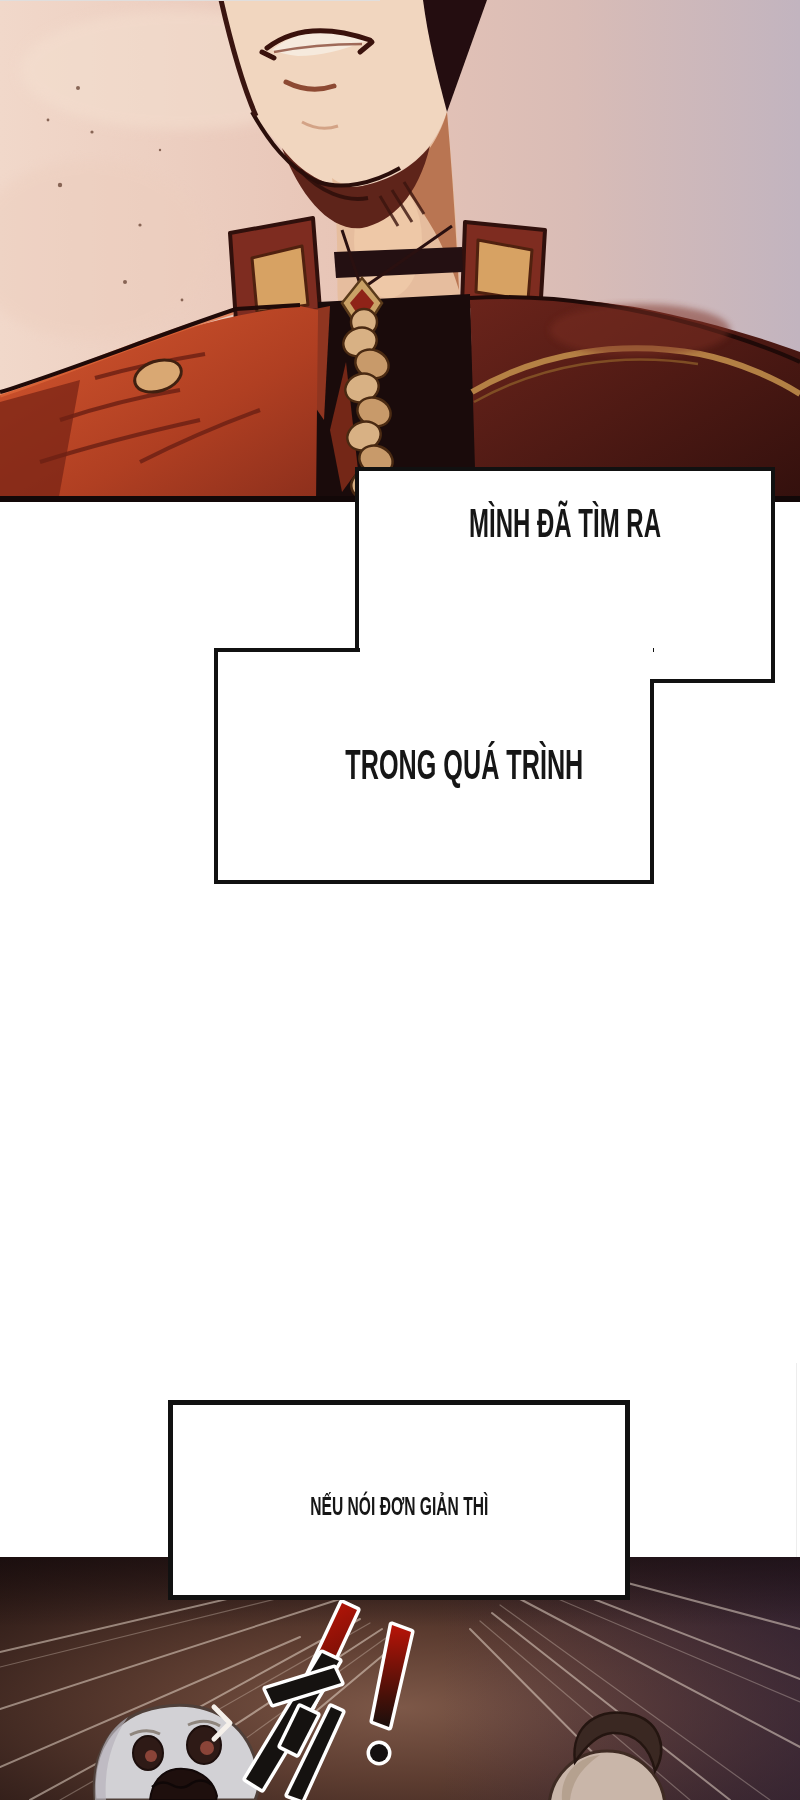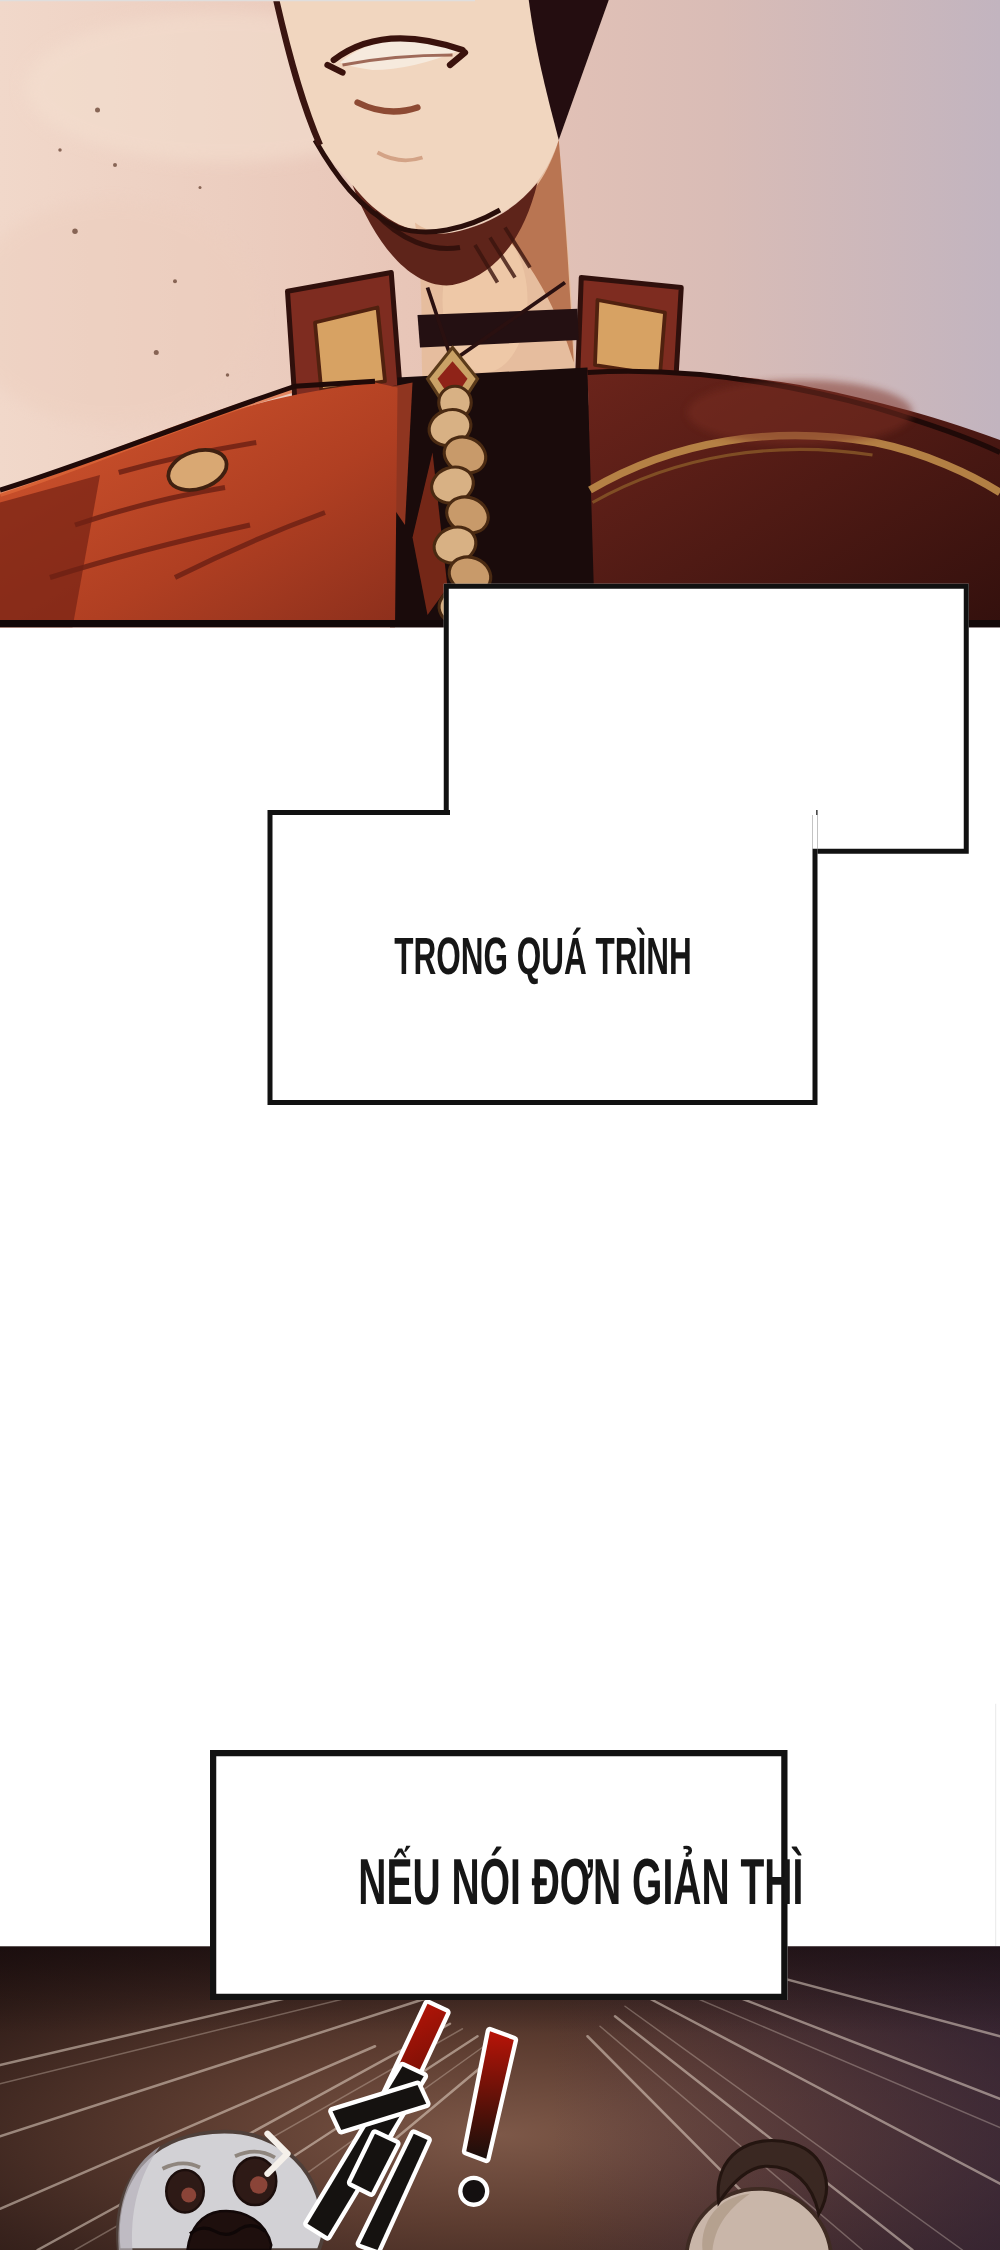--- a/index.html
+++ b/index.html
@@ -9,21 +9,21 @@
   
   .sbox{position:absolute;background:#ffffff;border:4px solid #111111;box-sizing:border-box;}
   .sbox3{border-width:5px;}
   .patch{position:absolute;background:#ffffff;}
   
   .btxt{position:absolute;text-align:center;color:#161616;font-weight:800;
         font-family:"Liberation Sans",sans-serif;}
   .btxt .cond{display:inline-block;transform:scaleX(0.60);transform-origin:50% 50%;white-space:nowrap;}
   .t1{font-size:40px;line-height:38px;}
   .t2{font-size:42px;line-height:42px;}
-  .t3{font-size:52px;line-height:40px;}
+  .t3{font-size:26px;line-height:40px;}
   .hairline-h{position:absolute;height:1px;background:#e0dedd;}
   .hairline-v{position:absolute;width:1px;background:#ededed;}
 </style>
 </head>
 <body>
 
 <div id="page">
 
   <div class="abs" style="left:0;top:0;width:800px;height:502px;">
     <svg width="800" height="502" viewBox="0 0 800 502" xmlns="http://www.w3.org/2000/svg">
@@ -234,23 +234,24 @@
   </div>
 
   <div class="sbox" style="left:355px;top:467px;width:420px;height:216px;"></div>
 
   <div class="sbox" style="left:214px;top:648px;width:440px;height:236px;"></div>
 
   <div class="patch" style="left:360px;top:648px;width:293px;height:4px;"></div>
   <div class="patch" style="left:650px;top:652px;width:4px;height:27px;"></div>
 
   <div class="btxt t1" style="left:355px;top:504px;width:420px;">
-  </div>
-
-  <div class="btxt t2" style="left:214px;top:744px;width:440px;">
+    <div><span class="cond">MÌNH ĐÃ TÌM RA</span></div>
+  </div>
+
+  <div class="btxt t2" style="left:214px;top:744px;width:440px;padding-left:30px;">
     <div><span class="cond">TRONG QUÁ TRÌNH</span></div>
   </div>
 
   <div class="sbox sbox3" style="left:168px;top:1400px;width:462px;height:200px;"></div>
   <div class="btxt t3" style="left:168px;top:1486px;width:462px;">
     <div><span class="cond">NẾU NÓI ĐƠN GIẢN THÌ</span></div>
   </div>
 
 </div>
 

